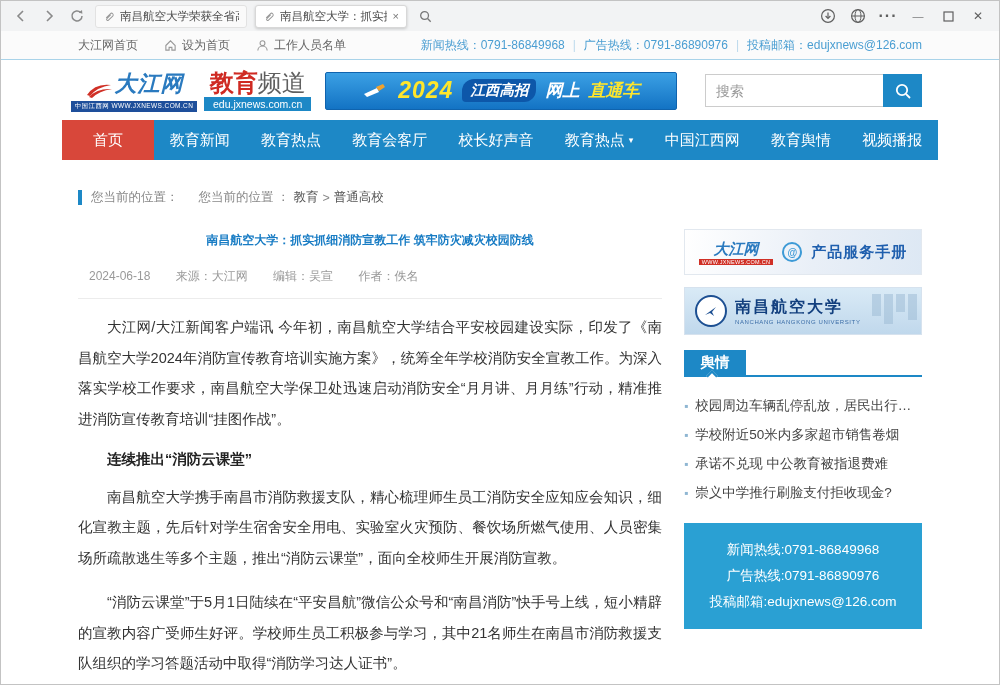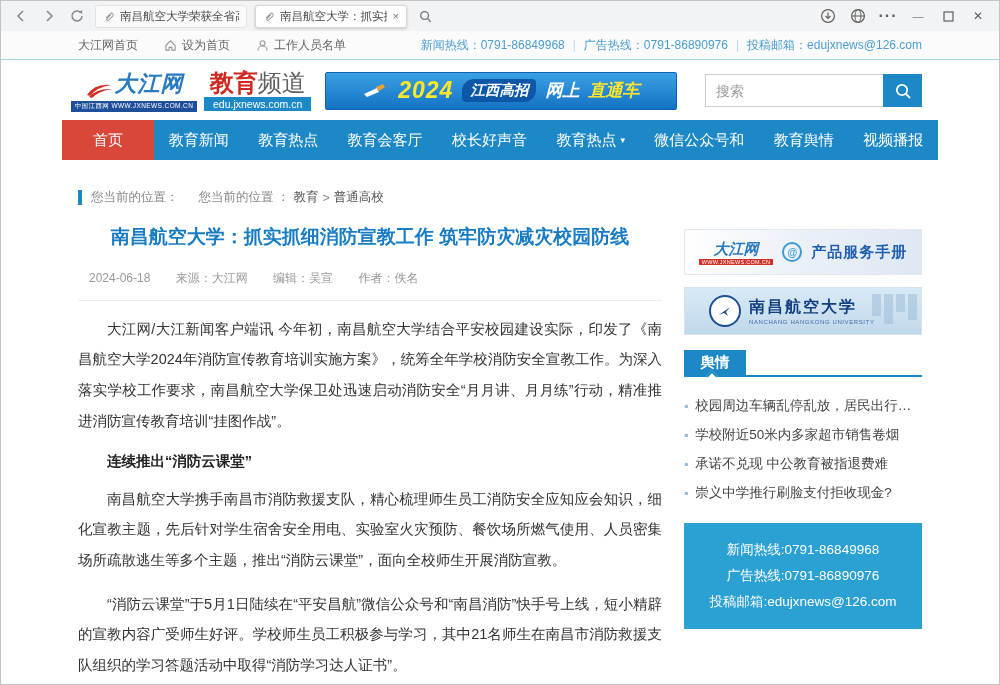--- a/index.html
+++ b/index.html
@@ -62,36 +62,36 @@
   .crumb { margin-top:29px; display:flex; align-items:center; font-size:12.5px; color:#888; }
   .crumb-bar { width:4px; height:15px; background:#1d88c6; margin-right:9px; }
   .crumb .gap { margin-left:20px; }
   .crumb span.piece { margin:0 4px; color:#555; }
 
   
   .main { display:flex; gap:22px; margin-top:10px; }
   .colL { width:584px; }
   .colR { width:238px; }
 
-  .art-title { margin-top:8px; text-align:center; color:#187cc4; font-size:19px; font-weight:bold; line-height:1.4; }
+  .art-title { margin-top:16px; text-align:center; color:#187cc4; font-size:12px; font-weight:bold; line-height:1.4; }
   .art-meta { margin-top:19px; text-align:left; font-size:12px; color:#999; }
   .art-meta span { margin:0 11px; }
   .art-divider { margin-top:13px; border-bottom:1px solid #ececec; }
   .art-p { margin-top:13px; font-size:14.5px; color:#333; line-height:2.12; text-indent:2em; text-align:justify; }
   .art-h { margin-top:15px; font-size:14.5px; color:#222; font-weight:bold; text-indent:2em; }
 
   
   .sb-banner1 { margin-top:13px; height:46px; border:1px solid #e2e8ef; background:linear-gradient(100deg,#ffffff,#e9eff7 55%,#dde8f4); display:flex; align-items:center; justify-content:center; gap:9px; cursor:pointer; }
   .b1-logo { display:flex; flex-direction:column; align-items:center; }
   .b1-dj { color:#2a7abf; font-weight:bold; font-style:italic; font-size:15px; }
   .b1-sub { background:#d03026; color:#fff; font-size:5.5px; padding:0 3px; letter-spacing:.3px; }
   .b1-circle { width:20px; height:20px; border:2px solid #3d9ad6; border-radius:50%; display:flex; align-items:center; justify-content:center; color:#3d9ad6; font-size:10px; font-weight:bold; }
   .b1-text { color:#1f5fae; font-weight:bold; font-size:15px; letter-spacing:1px; }
 
-  .sb-banner2 { margin-top:12px; height:48px; border:1px solid #d6e2ee; background:linear-gradient(180deg,#d9eaf6,#c0d8ec); display:flex; align-items:center; padding:0 24px; gap:8px; position:relative; overflow:hidden; cursor:pointer; }
+  .sb-banner2 { margin-top:12px; height:48px; border:1px solid #d6e2ee; background:linear-gradient(180deg,#d9eaf6,#c0d8ec); display:flex; align-items:center; padding:0 10px; gap:8px; position:relative; overflow:hidden; cursor:pointer; }
   .b2-bldg { position:absolute; right:4px; top:6px; display:flex; gap:3px; opacity:.55; }
   .b2-bldg i { display:block; width:9px; background:#9fbdd6; }
   .emblem { width:32px; height:32px; border:2px solid #1c4f92; border-radius:50%; background:#fff; display:flex; align-items:center; justify-content:center; flex:none; }
   .b2-names { display:flex; flex-direction:column; z-index:1; }
   .b2-cn { color:#123f7e; font-weight:bold; font-size:16px; letter-spacing:2px; font-family:"Liberation Serif","DejaVu Serif",serif; }
   .b2-en { color:#3c6ea8; font-size:6px; letter-spacing:.6px; margin-top:1px; }
 
   .sec { margin-top:15px; }
   .sec-tab { height:25px; display:flex; align-items:center; justify-content:center; gap:6px; color:#fff; font-weight:bold; font-size:14.5px; cursor:pointer; }
   .sec-tab.blue { width:62px; background:#1d88c6; }
@@ -245,21 +245,21 @@
       <div class="nav-home">首页</div>
       <div class="nav-rest">
         <span class="nav-item">教育新闻</span>
         <span class="nav-item">教育热点</span>
         <span class="nav-item">教育会客厅</span>
         <span class="nav-item">校长好声音</span>
         <span class="nav-item">
           <span>教育热点</span>
           <span class="nav-caret">▾</span>
         </span>
-        <span class="nav-item">微信公众号和</span>
+        <span class="nav-item">中国江西网</span>
         <span class="nav-item">教育舆情</span>
         <span class="nav-item">视频播报</span>
       </div>
     </div>
 
     <div class="pad">
 
       <div class="crumb">
         <span class="crumb-bar"></span>
         <span>您当前的位置：</span>

